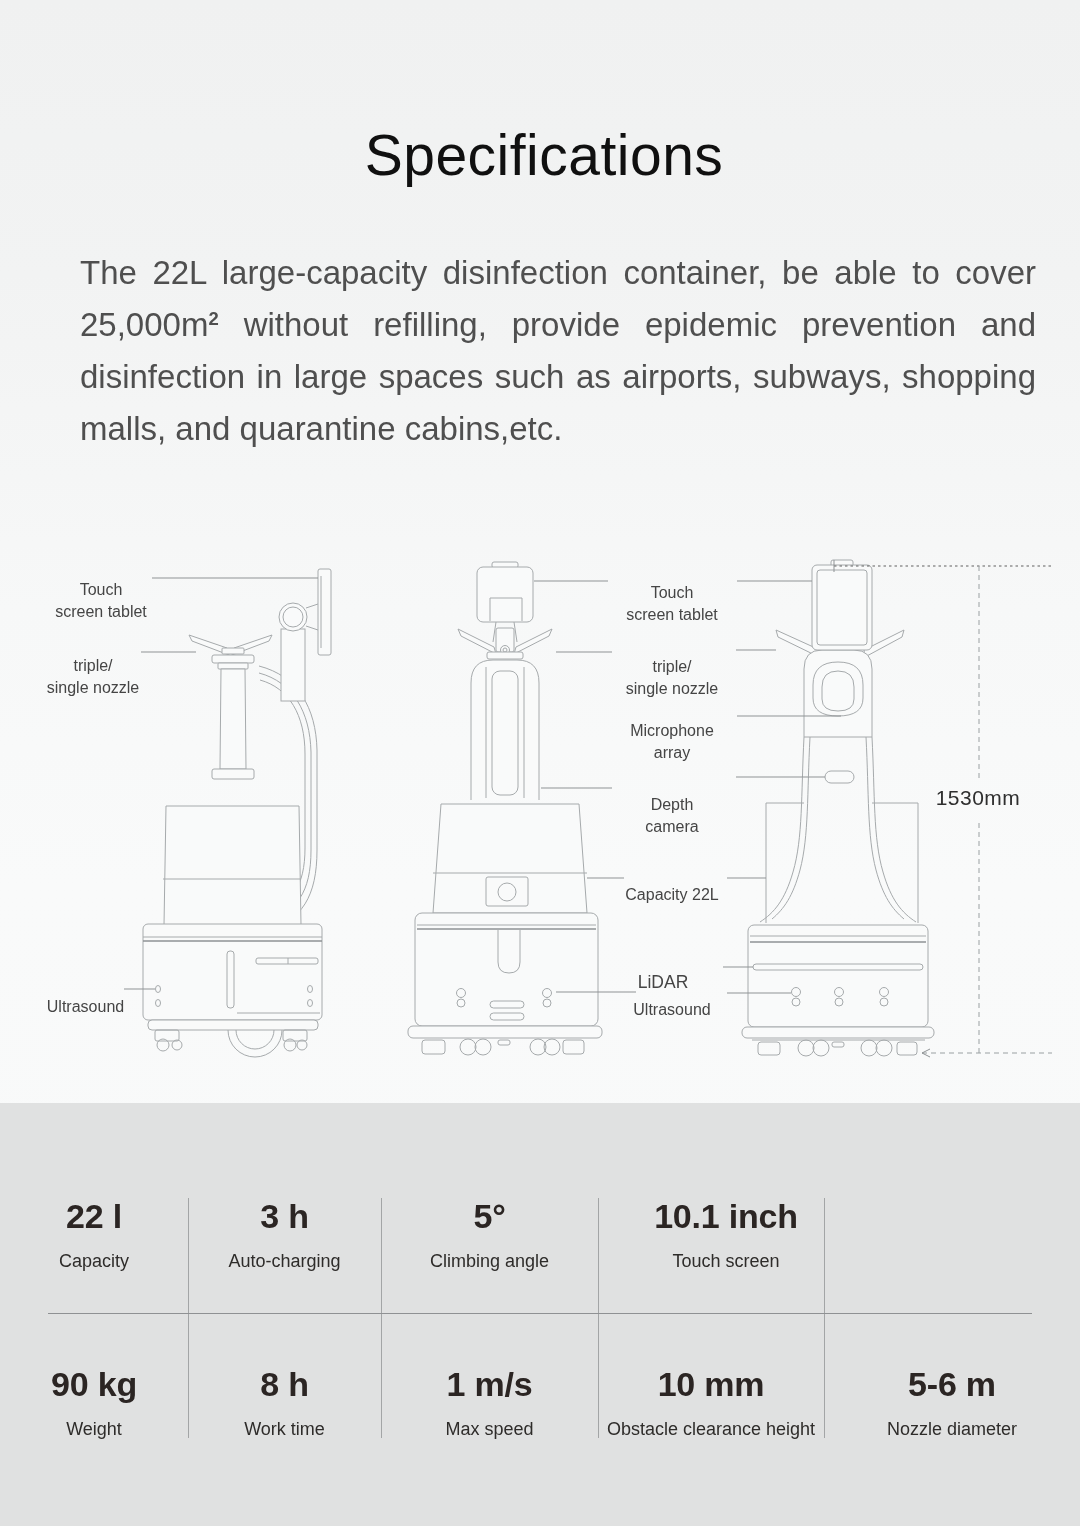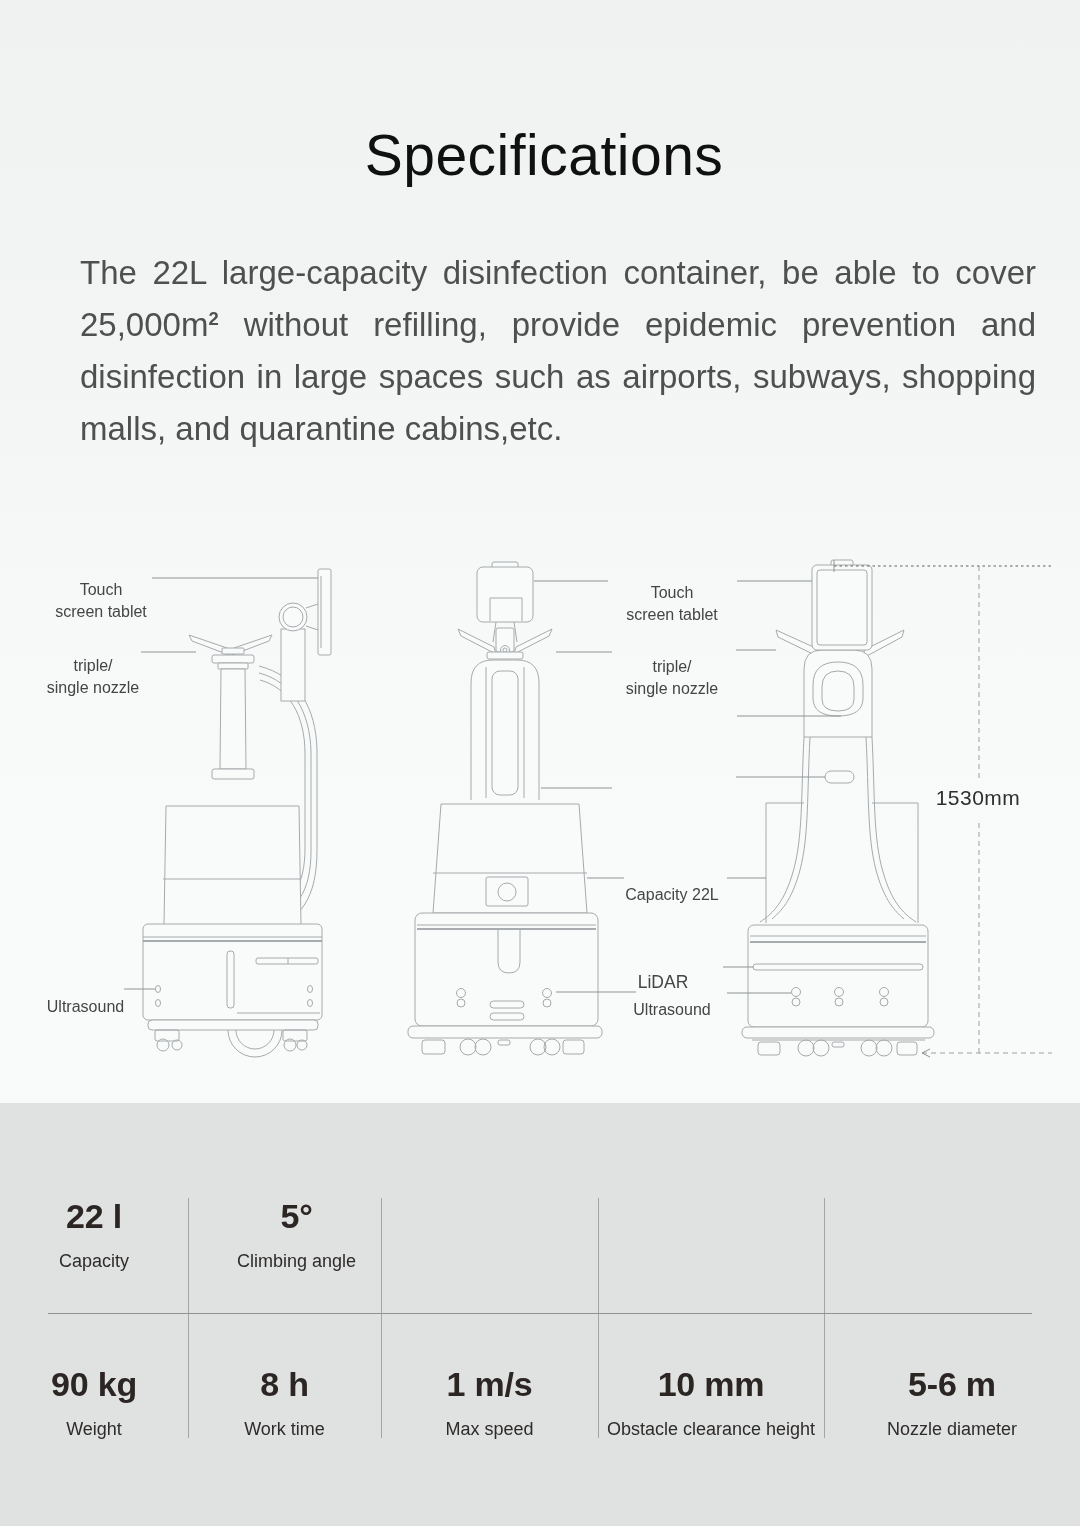--- a/index.html
+++ b/index.html
@@ -197,40 +197,56 @@
   <div class="callout" style="left:22px;top:981px;width:127px">Ultrasound</div>
 
   <div class="callout" style="left:597px;top:567px;width:150px">
     <div>Touch</div>
     <div>screen tablet</div>
   </div>
   <div class="callout" style="left:597px;top:641px;width:150px">
     <div>triple/</div>
     <div>single nozzle</div>
   </div>
+  <div class="callout" style="left:597px;top:705px;width:150px">
+    <div>Microphone</div>
+    <div>array</div>
+  </div>
+  <div class="callout" style="left:597px;top:779px;width:150px">
+    <div>Depth</div>
+    <div>camera</div>
+  </div>
   <div class="callout" style="left:597px;top:869px;width:150px">Capacity 22L</div>
   <div class="callout big" style="left:597px;top:956px;width:132px">LiDAR</div>
   <div class="callout" style="left:597px;top:984px;width:150px">Ultrasound</div>
 
   <div class="dim-label">1530mm</div>
 
   <div class="vdiv" style="left:188px"></div>
   <div class="vdiv" style="left:381px"></div>
   <div class="vdiv" style="left:598px"></div>
   <div class="vdiv" style="left:824px"></div>
   <div class="hdiv"></div>
 
   <div class="spec-row" style="top:1196px">
     <div class="spec-cell" style="width:188px">
       <div class="spec-value">22 l</div>
       <div class="spec-label">Capacity</div>
     </div>
+    <div class="spec-cell" style="width:193px">
+      <div class="spec-value">3 h</div>
+      <div class="spec-label">Auto-charging</div>
+    </div>
     <div class="spec-cell" style="width:217px">
       <div class="spec-value">5°</div>
       <div class="spec-label">Climbing angle</div>
+    </div>
+    <div class="spec-cell" style="width:256px">
+      <div class="spec-value">10.1 inch</div>
+      <div class="spec-label">Touch screen</div>
     </div>
   </div>
 
   <div class="spec-row" style="top:1364px">
     <div class="spec-cell" style="width:188px">
       <div class="spec-value">90 kg</div>
       <div class="spec-label">Weight</div>
     </div>
     <div class="spec-cell" style="width:193px">
       <div class="spec-value">8 h</div>

